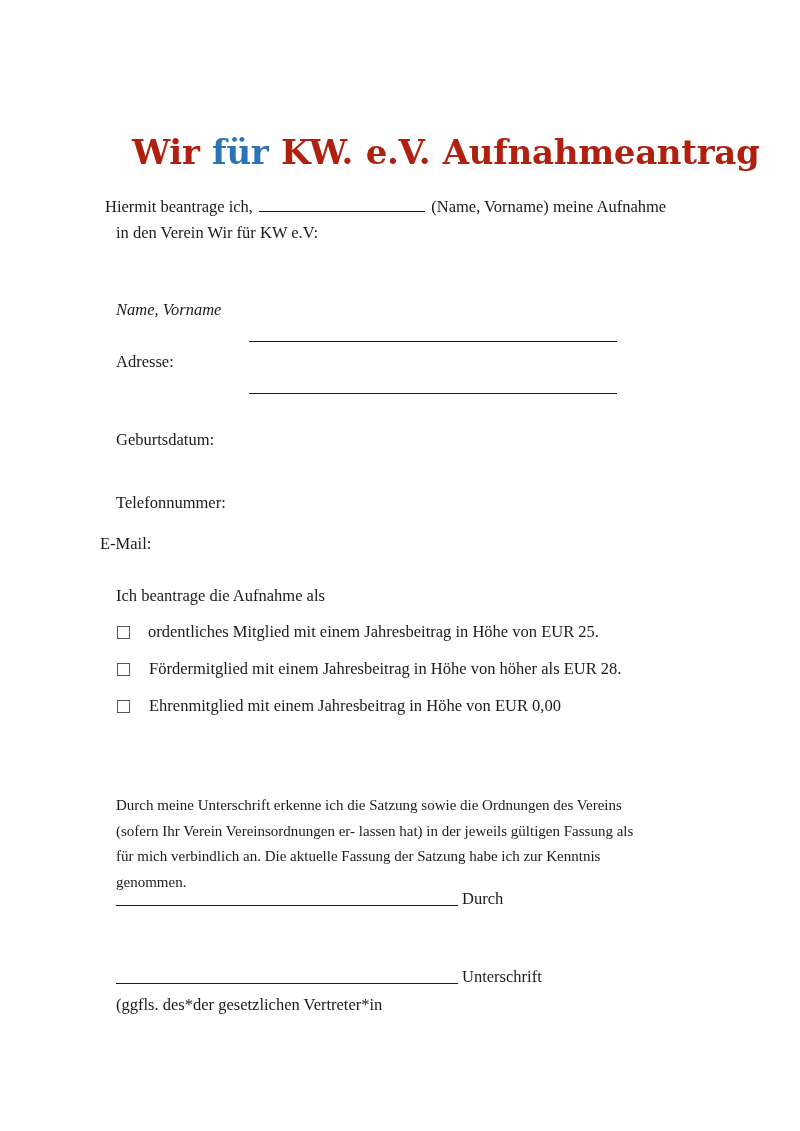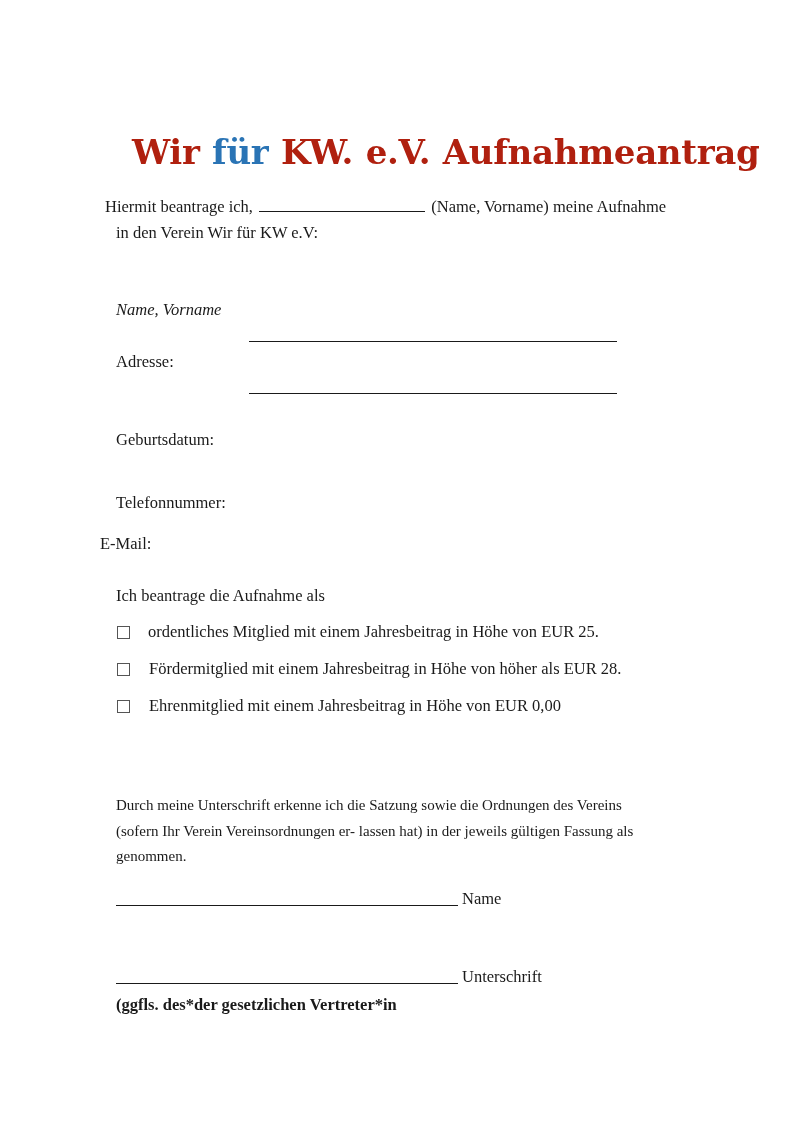--- a/index.html
+++ b/index.html
@@ -103,23 +103,24 @@
     <div class="t" style="left:149px; top:656px;">Fördermitglied mit einem Jahresbeitrag in Höhe von höher als EUR 28.</div>
   </div>
   <div>
     <span class="checkbox" style="left:117px; top:700px;"></span>
     <div class="t" style="left:149px; top:693px;">Ehrenmitglied mit einem Jahresbeitrag in Höhe von EUR 0,00</div>
   </div>
 
   <div class="para">
     <div>Durch meine Unterschrift erkenne ich die Satzung sowie die Ordnungen des Vereins</div>
     <div>(sofern Ihr Verein Vereinsordnungen er- lassen hat) in der jeweils gültigen Fassung als</div>
+    <div>für mich verbindlich an. Die aktuelle Fassung der Satzung habe ich zur Kenntnis</div>
     <div>genommen.</div>
   </div>
 
   <div class="line" style="left:116px; top:905px; width:342px;"></div>
-  <div class="t" style="left:462px; top:886px;">Name</div>
+  <div class="t" style="left:462px; top:886px;">Durch</div>
 
   <div class="line" style="left:116px; top:983px; width:342px;"></div>
   <div class="t" style="left:462px; top:964px;">Unterschrift</div>
 
-  <div class="t" style="left:116px; top:992px;font-weight:bold;">(ggfls. des*der gesetzlichen Vertreter*in</div>
+  <div class="t" style="left:116px; top:992px;">(ggfls. des*der gesetzlichen Vertreter*in</div>
 </div>
 
 </body></html>

